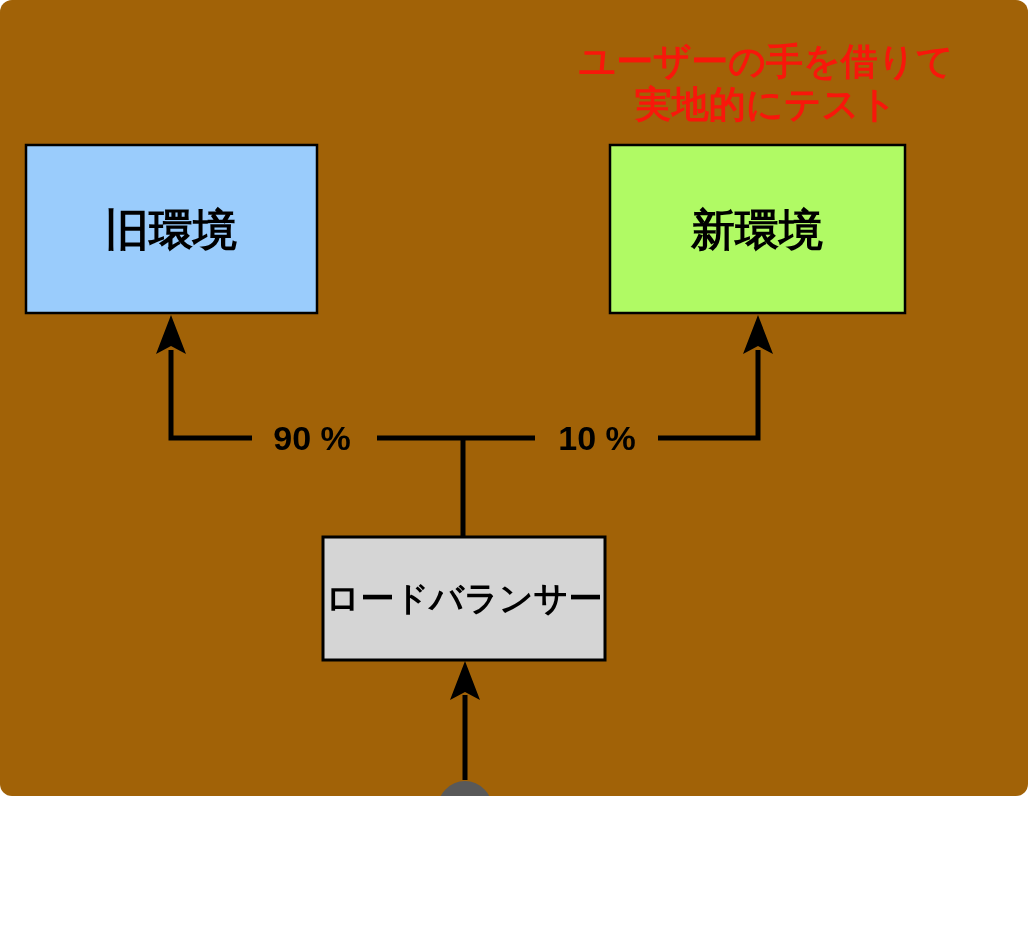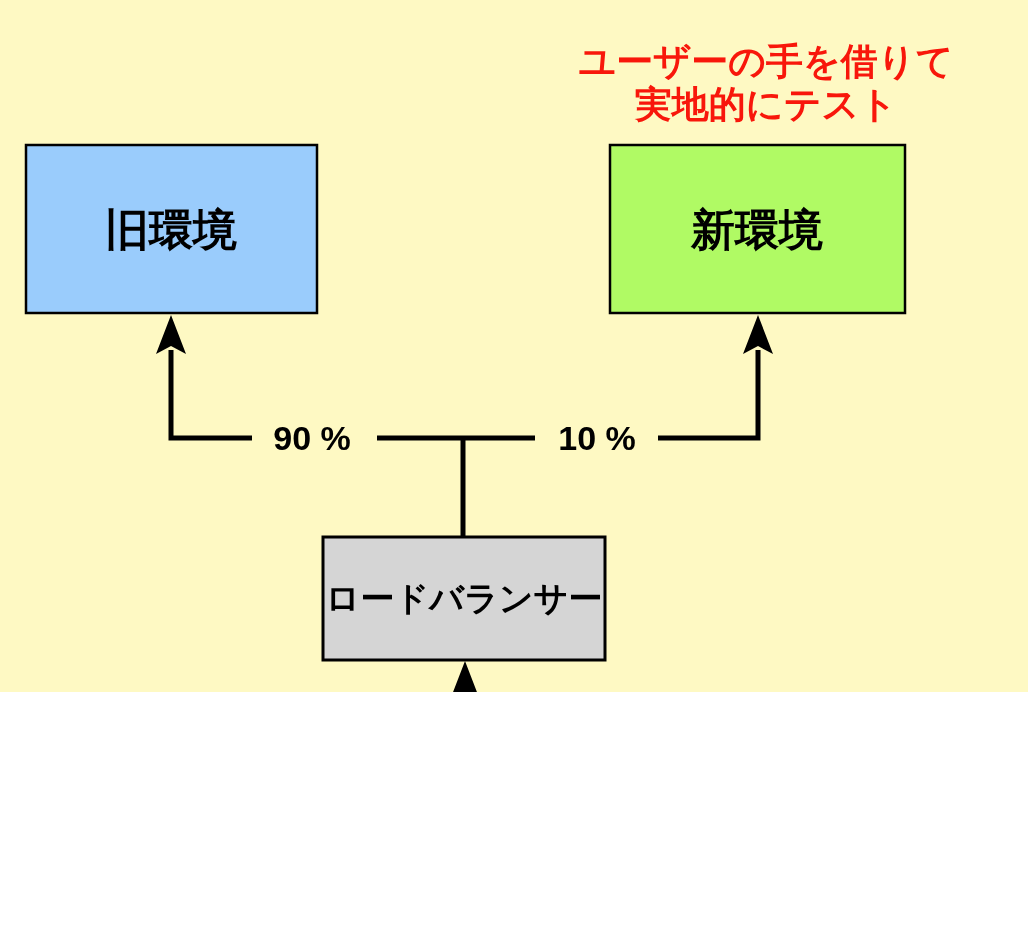--- a/index.html
+++ b/index.html
@@ -4,23 +4,24 @@
 <style>
   html, body {
     margin: 0;
     padding: 0;
     background: #ffffff;
     font-family: "Liberation Sans", sans-serif;
   }
   .canvas {
     position: relative;
     width: 1028px;
-    height: 692px;
-    background: #fef9c3;
+    height: 796px;
+    background: #a16207;
     overflow: hidden;
+    border-radius: 12px;
   }
   svg { display: block; }
   .node-rect {
     stroke: #000000;
     stroke-width: 2.5;
   }
   .lb-rect {
     stroke: #000000;
     stroke-width: 3;
   }

